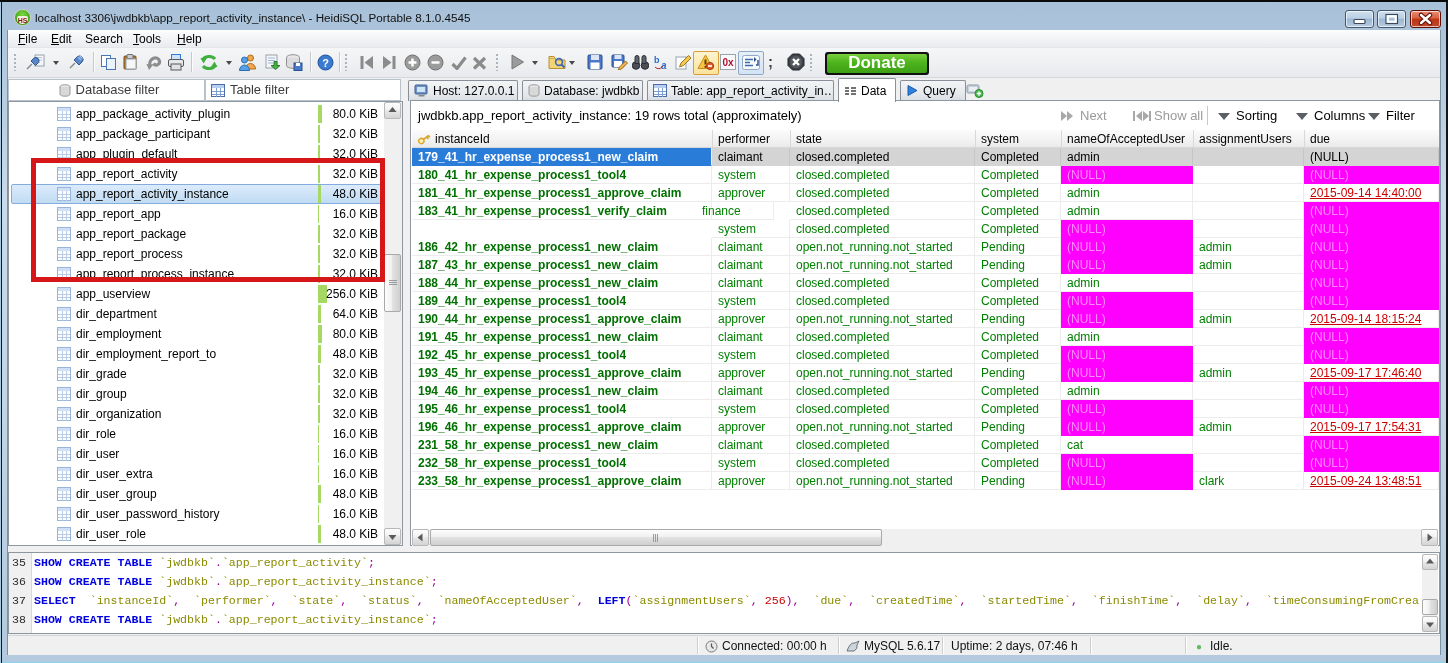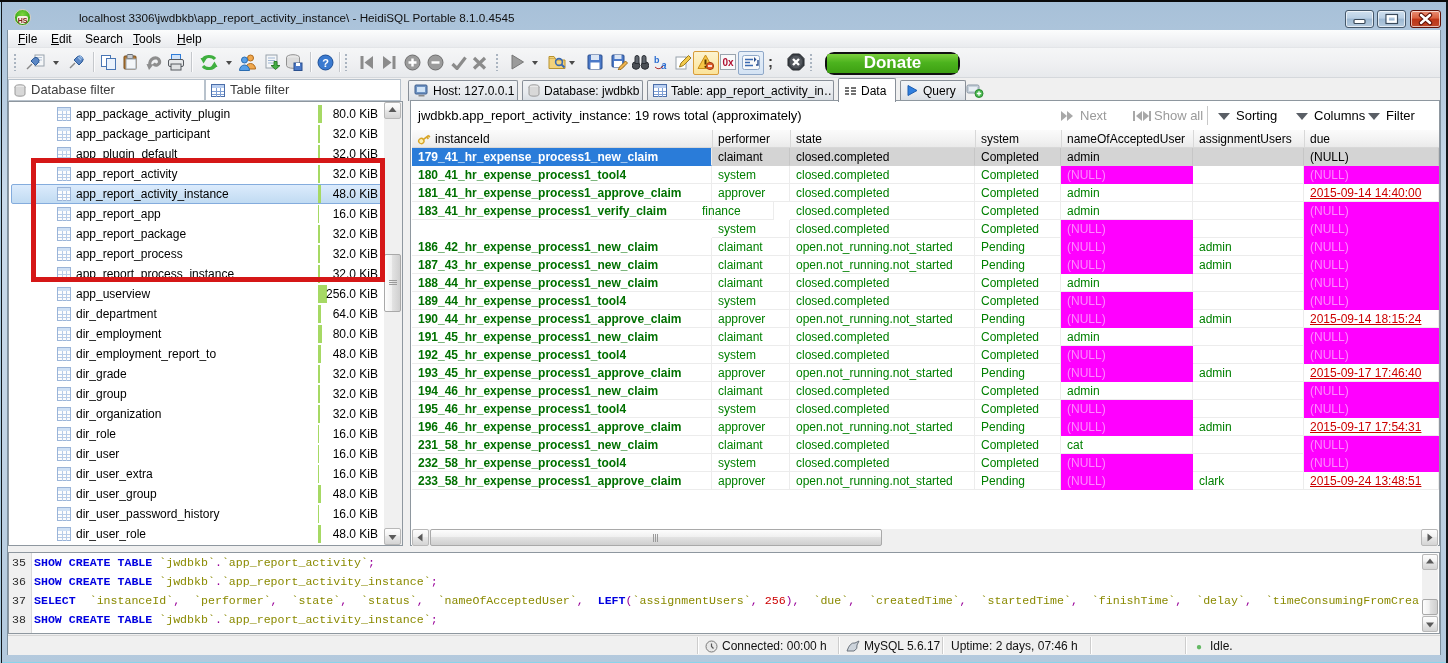--- a/index.html
+++ b/index.html
@@ -14,21 +14,21 @@
 #inL { position:absolute; left:7px; top:30px; bottom:8px; width:1px; background:#7e919f; z-index:55; }
 #inR { position:absolute; right:7px; top:30px; bottom:8px; width:1px; background:#7e919f; z-index:55; }
 #frameR { position:absolute; right:0; top:2px; bottom:0; width:2px; background:#12161a; z-index:60; }
 #frameB { position:absolute; left:2px; right:2px; bottom:0; height:1px; background:#8ad4ea; z-index:60; }
 
 #titlebar { position:absolute; left:8px; top:6px; right:8px; height:24px; }
 #appicon { position:absolute; left:6px; top:3px; width:17px; height:17px; border-radius:50%;
   background:radial-gradient(circle at 50% 30%,#7ed53f 0%,#3fae1c 55%,#268a0d 100%); border:1px solid #d8d2c2; }
 #appicon::before { content:""; position:absolute; left:2px; bottom:1px; right:2px; height:8px; background:#f4efe2; border-radius:2px 2px 5px 5px; }
 #appicon::after { content:"HS"; position:absolute; left:0; right:0; bottom:1px; text-align:center; font-size:7px; font-weight:bold; color:#7c1d12; }
-#title { position:absolute; left:27px; top:5px; font-size:11.7px; color:#101010; white-space:nowrap;margin-left:44px; }
+#title { position:absolute; left:27px; top:5px; font-size:11.7px; color:#101010; white-space:nowrap; }
 .winbtn { position:absolute; top:4px; height:18px; border:1px solid #45586b; border-radius:3px;
   background:linear-gradient(180deg,#cfe0ef 0%,#b9cfe4 45%,#9cb8d2 50%,#b6cbdf 100%); box-shadow:inset 0 0 0 1px rgba(255,255,255,.65); }
 #btnmin { left:1337px; width:29px; }
 #btnmax { left:1369px; width:29px; }
 #btnclose { left:1402px; width:31px; border-color:#5e1006;
   background:linear-gradient(180deg,#e98e75 0%,#d9603f 45%,#bd3517 50%,#c0492b 100%); }
 .winbtn svg { position:absolute; left:0; top:0; }
 
 #client { position:absolute; left:8px; top:30px; width:1432px; height:625px; background:#f0f0f0; }
 #menubar { position:absolute; left:0; top:0; width:1432px; height:18px;
@@ -38,28 +38,28 @@
 
 #toolbar { position:absolute; left:0; top:18px; width:1432px; height:30px;
   background:linear-gradient(180deg,#f5f6f7 0%,#eff0f2 55%,#e7e9ec 100%); border-bottom:1px solid #d5d8dc; }
 .ti { position:absolute; top:6px; }
 .tsep { position:absolute; top:4px; width:1px; height:20px; background:#c5c8cc; box-shadow:1px 0 0 #fbfbfc; }
 .tgrip { position:absolute; top:6px; width:2px; height:17px;
   background:repeating-linear-gradient(180deg,#aab4c0 0 2px,transparent 2px 4px); }
 .tarrow { position:absolute; top:13px; width:0; height:0; border-left:3.5px solid transparent; border-right:3.5px solid transparent; border-top:4px solid #4a4a4a; }
 .pressed { position:absolute; border:1px solid #8fa8c8; background:linear-gradient(180deg,#e8f0f9,#d4e3f4); border-radius:2px; }
 
-#donate { position:absolute; left:817px; top:4px; width:135px; height:23px; background:#111; border-radius:9px; padding:2px; }
+#donate { position:absolute; left:817px; top:4px; width:104px; height:23px; background:#111; border-radius:3px; padding:2px; }
 #donateIn { width:100%; height:100%; border-radius:2px; background:linear-gradient(180deg,#7cd03e 0%,#4cb31e 45%,#3da012 100%);
   color:#fff; font-weight:bold; font-size:17px; text-align:center; line-height:18px; }
 
 #row2 { position:absolute; left:0; top:48px; width:1432px; height:23px;
   background:#f0f0f0; }
 .filter { position:absolute; top:1px; height:22px; background:#fff; border:1px solid #b8c2cc; color:#3c3c3c; font-size:13px; line-height:20px; }
-#fdb { left:0px; width:197px; }
+#fdb { left:0px; width:197px;text-align:center; }
 #ftb { left:197px; width:196px; }
 .filter svg { vertical-align:-3px; margin-left:5px; margin-right:5px; }
 .tab { position:absolute; top:2px; height:21px; border:1px solid #888f98; border-bottom:none; border-radius:2px 2px 0 0;
   background:linear-gradient(180deg,#f2f4f6 0%,#e7eaee 60%,#d8dde3 100%); font-size:12px; line-height:20px; white-space:nowrap; overflow:hidden; }
 .tab.sel { top:0px; height:24px; background:#fff; z-index:10; line-height:24px; }
 .tab svg { vertical-align:-2px; margin:0 4px 0 5px; }
 
 #tree { position:absolute; left:0; top:71px; width:395px; height:445px; background:#fff; border:1px solid #8e979f; overflow:hidden; }
 .trow { position:absolute; left:1px; width:375px; height:20px; font-size:12px; }
 .trow .nm { position:absolute; left:66px; top:3px; }

